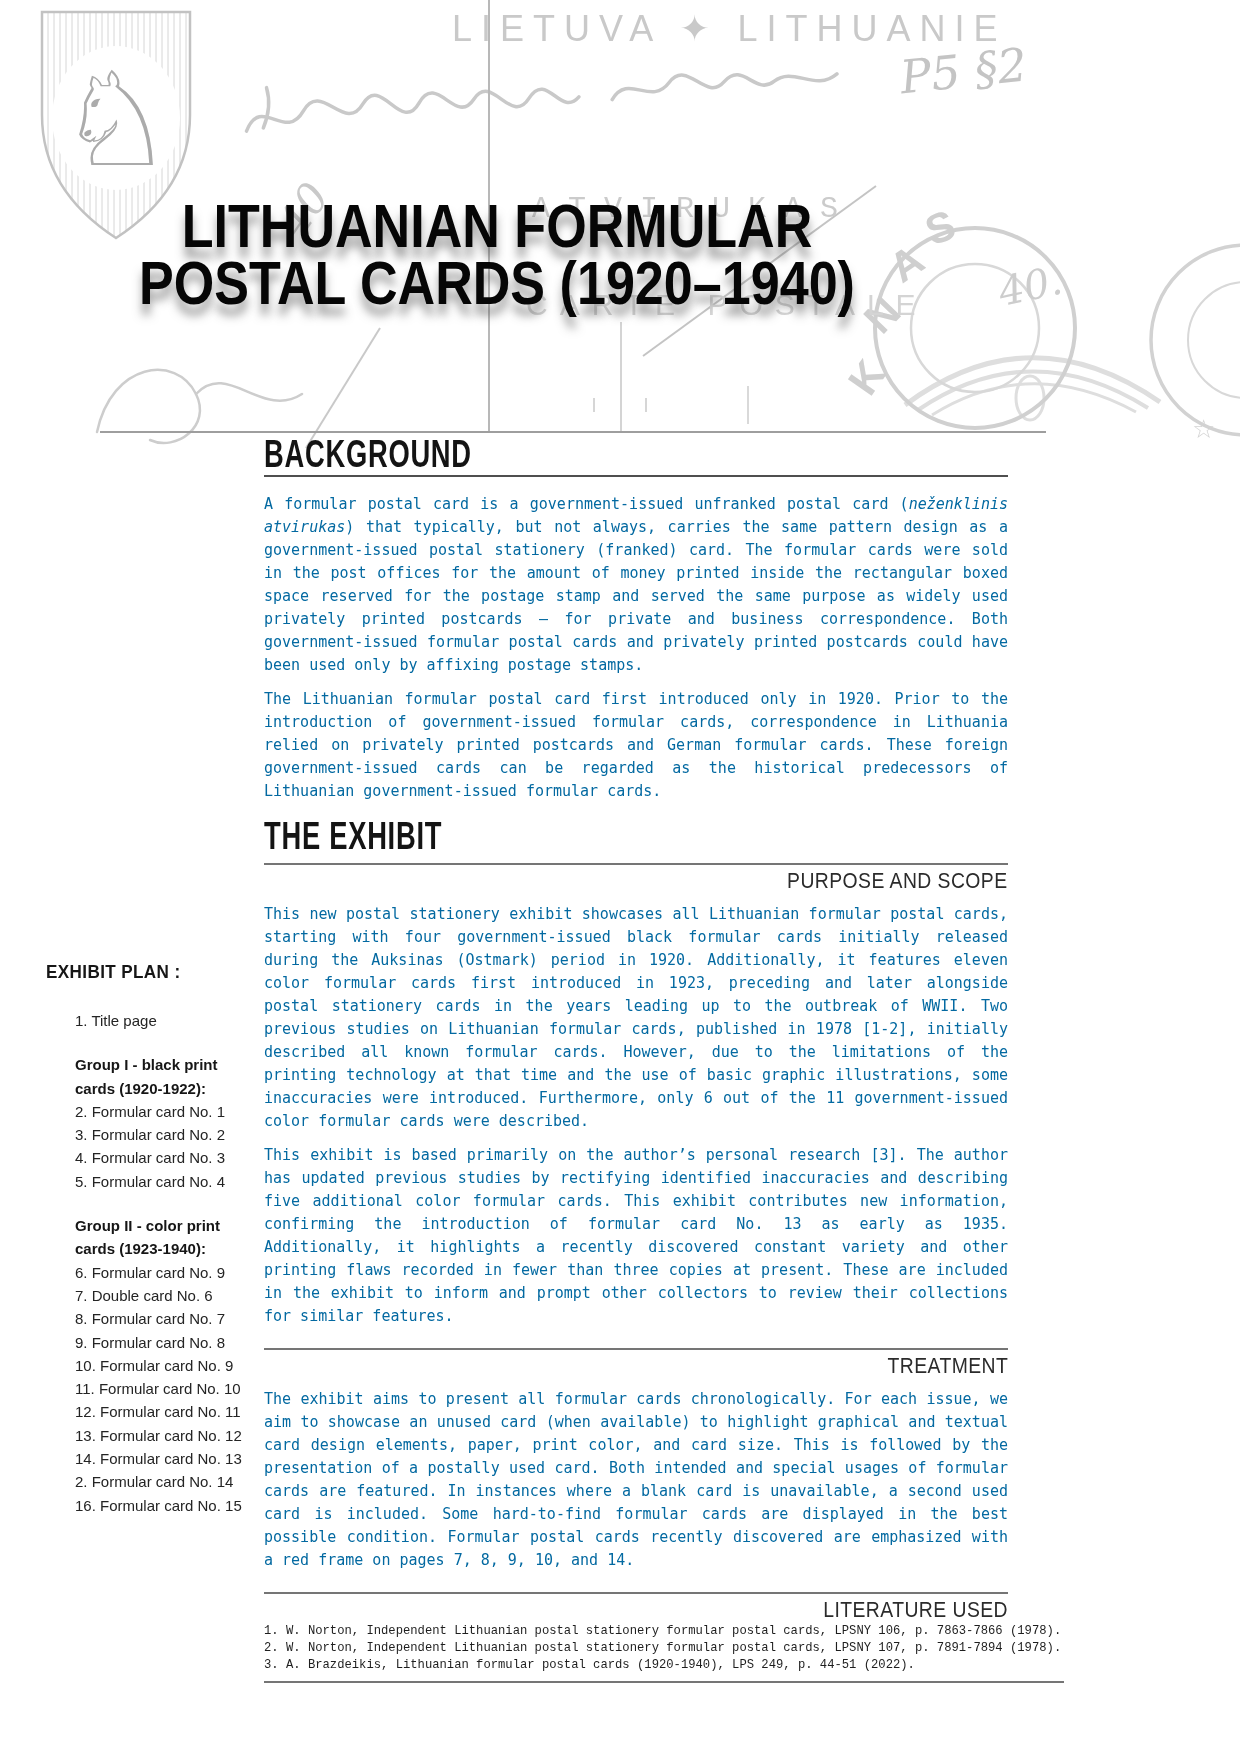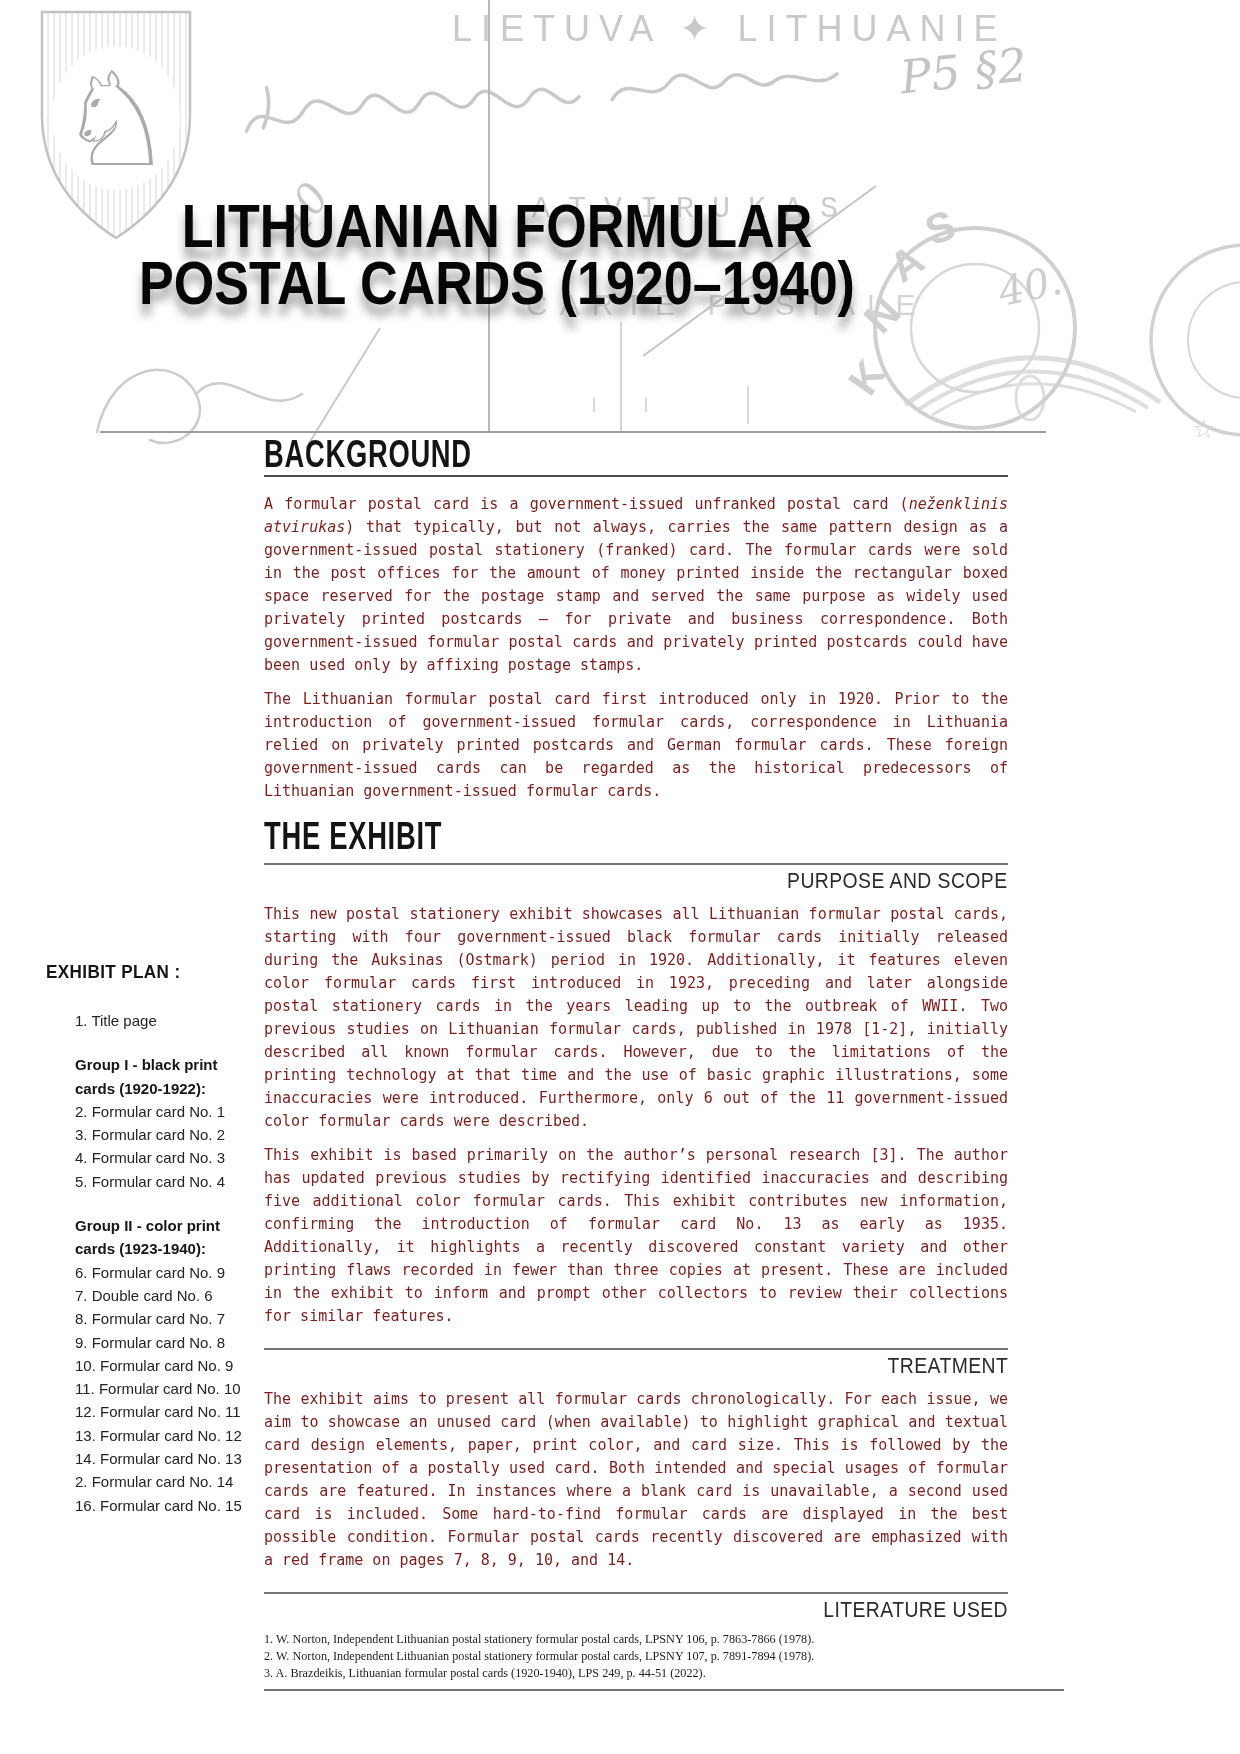--- a/index.html
+++ b/index.html
@@ -37,27 +37,27 @@
 
   
   #main{position:absolute;left:264px;top:437px;width:744px;}
   .h2{font-size:38px;line-height:34px;font-weight:bold;color:#141414;margin:0;}
   .h2 > span{display:inline-block;transform:scaleX(0.72);transform-origin:left center;white-space:nowrap;letter-spacing:1px;}
   .rule-dark{border:none;border-top:2.5px solid #4f4f4f;margin:4px 0 0 0;}
   .rule-gray{border:none;border-top:2px solid #757575;margin:0;}
   .subhead-row{text-align:right;margin-top:3px;}
   .subhead{display:inline-block;font-size:22px;color:#2b2b2b;letter-spacing:.5px;
            transform:scaleX(0.88);transform-origin:right center;white-space:nowrap;}
-  .mono-p{font-family:"DejaVu Sans Mono",monospace;font-size:15px;line-height:23px;color:#7f1d1d;
+  .mono-p{font-family:"DejaVu Sans Mono",monospace;font-size:15px;line-height:23px;color:#0369a1;
           text-align:justify;margin:11px 0 0 0;}
   .mono-p .it{font-style:italic;}
   .first-p{margin-top:16px;}
   .section-gap{margin-top:16px;}
   .pre-sub-rule{margin-top:20px;}
-  #refs{margin-top:8px;width:800px;font-family:Liberation Serif, serif;font-size:12.2px;
+  #refs{width:800px;font-family:Liberation Mono, monospace;font-size:12.2px;
         line-height:17px;color:#1e1e1e;}
   .ref-line{white-space:nowrap;}
   #final-rule{width:800px;border:none;border-top:2px solid #757575;margin:7px 0 0 0;}
 </style>
 </head>
 <body>
 
 <div id="page">
 
   <div id="header">

